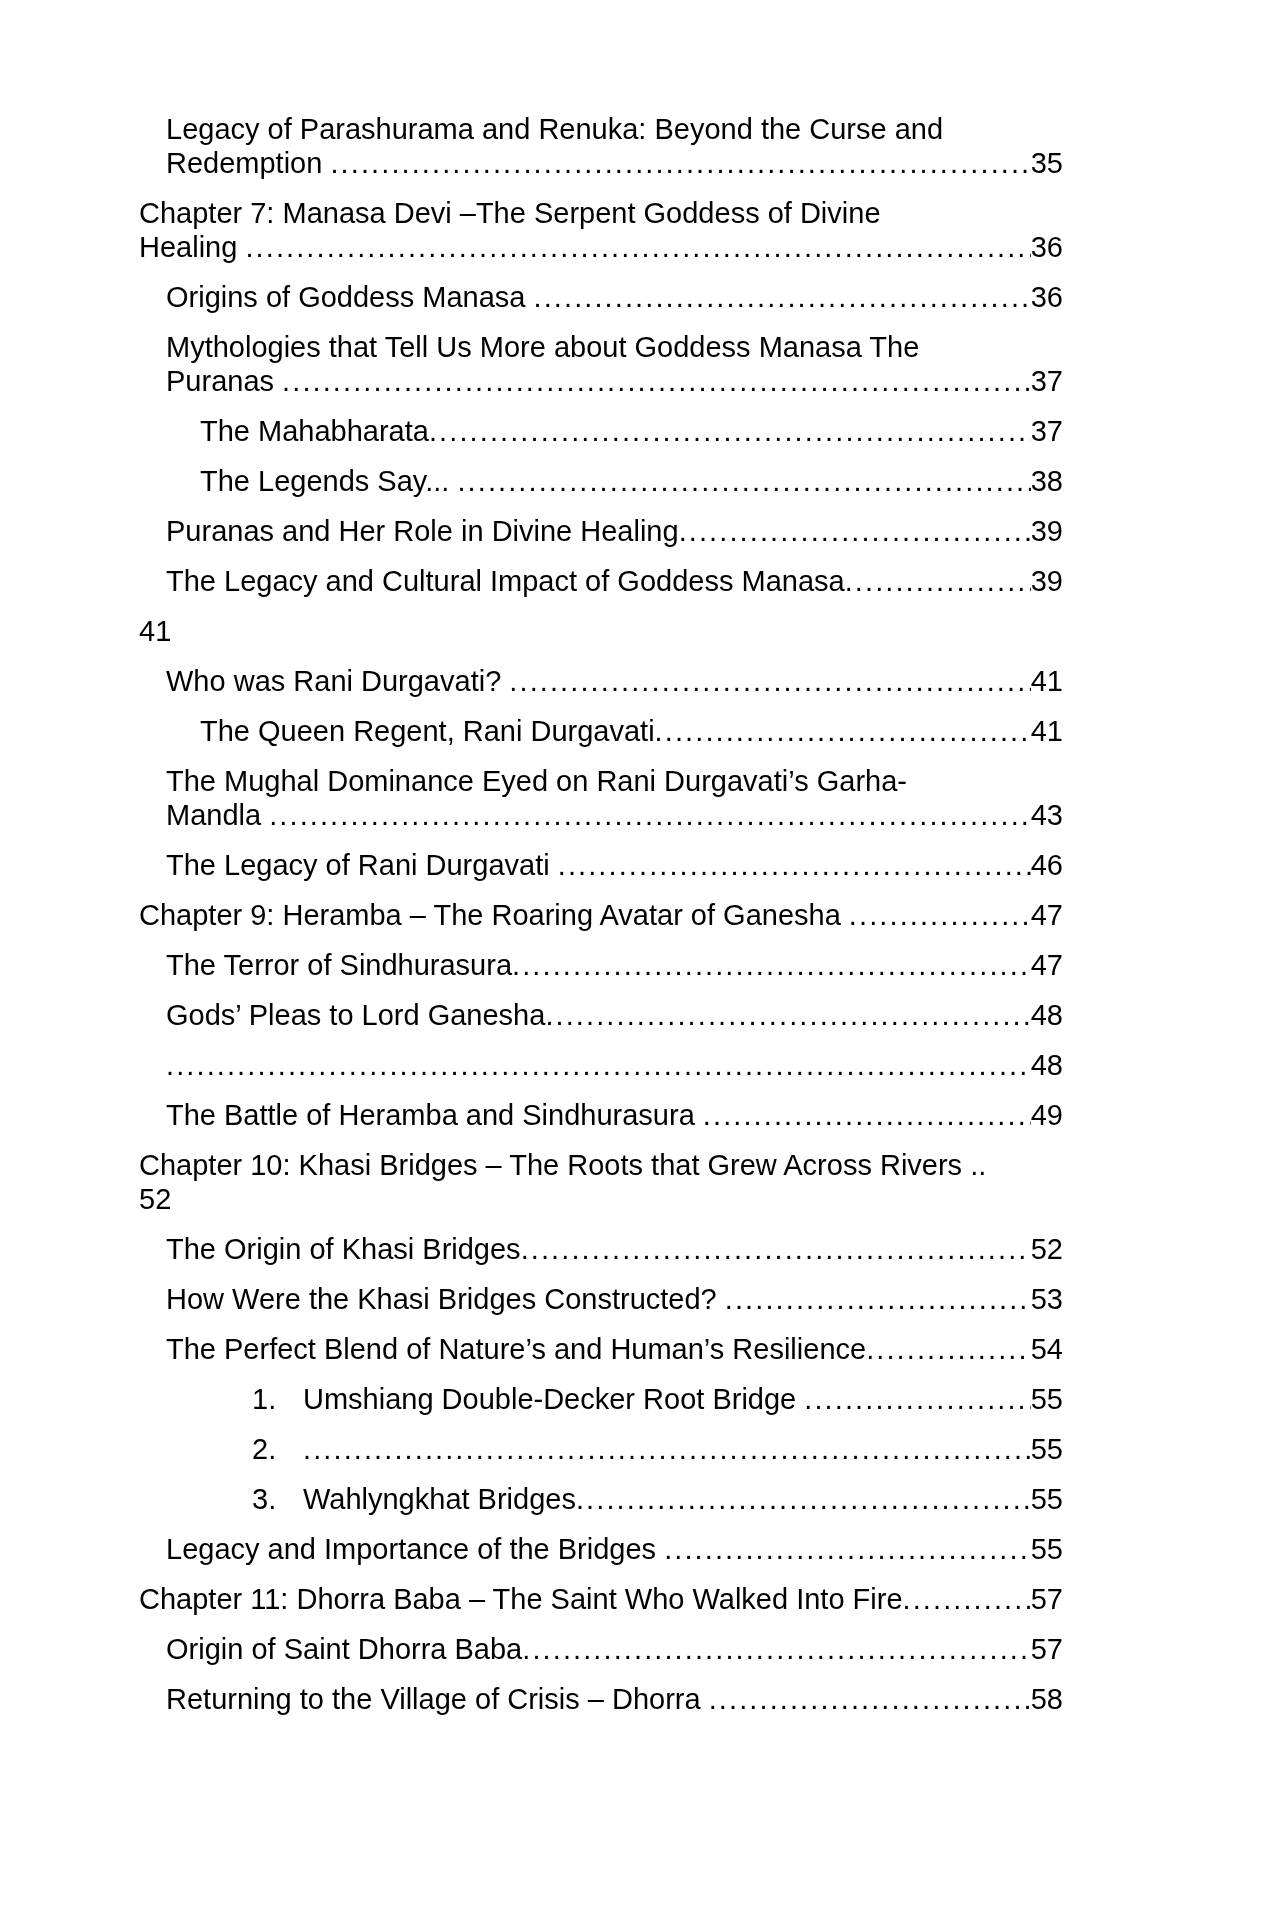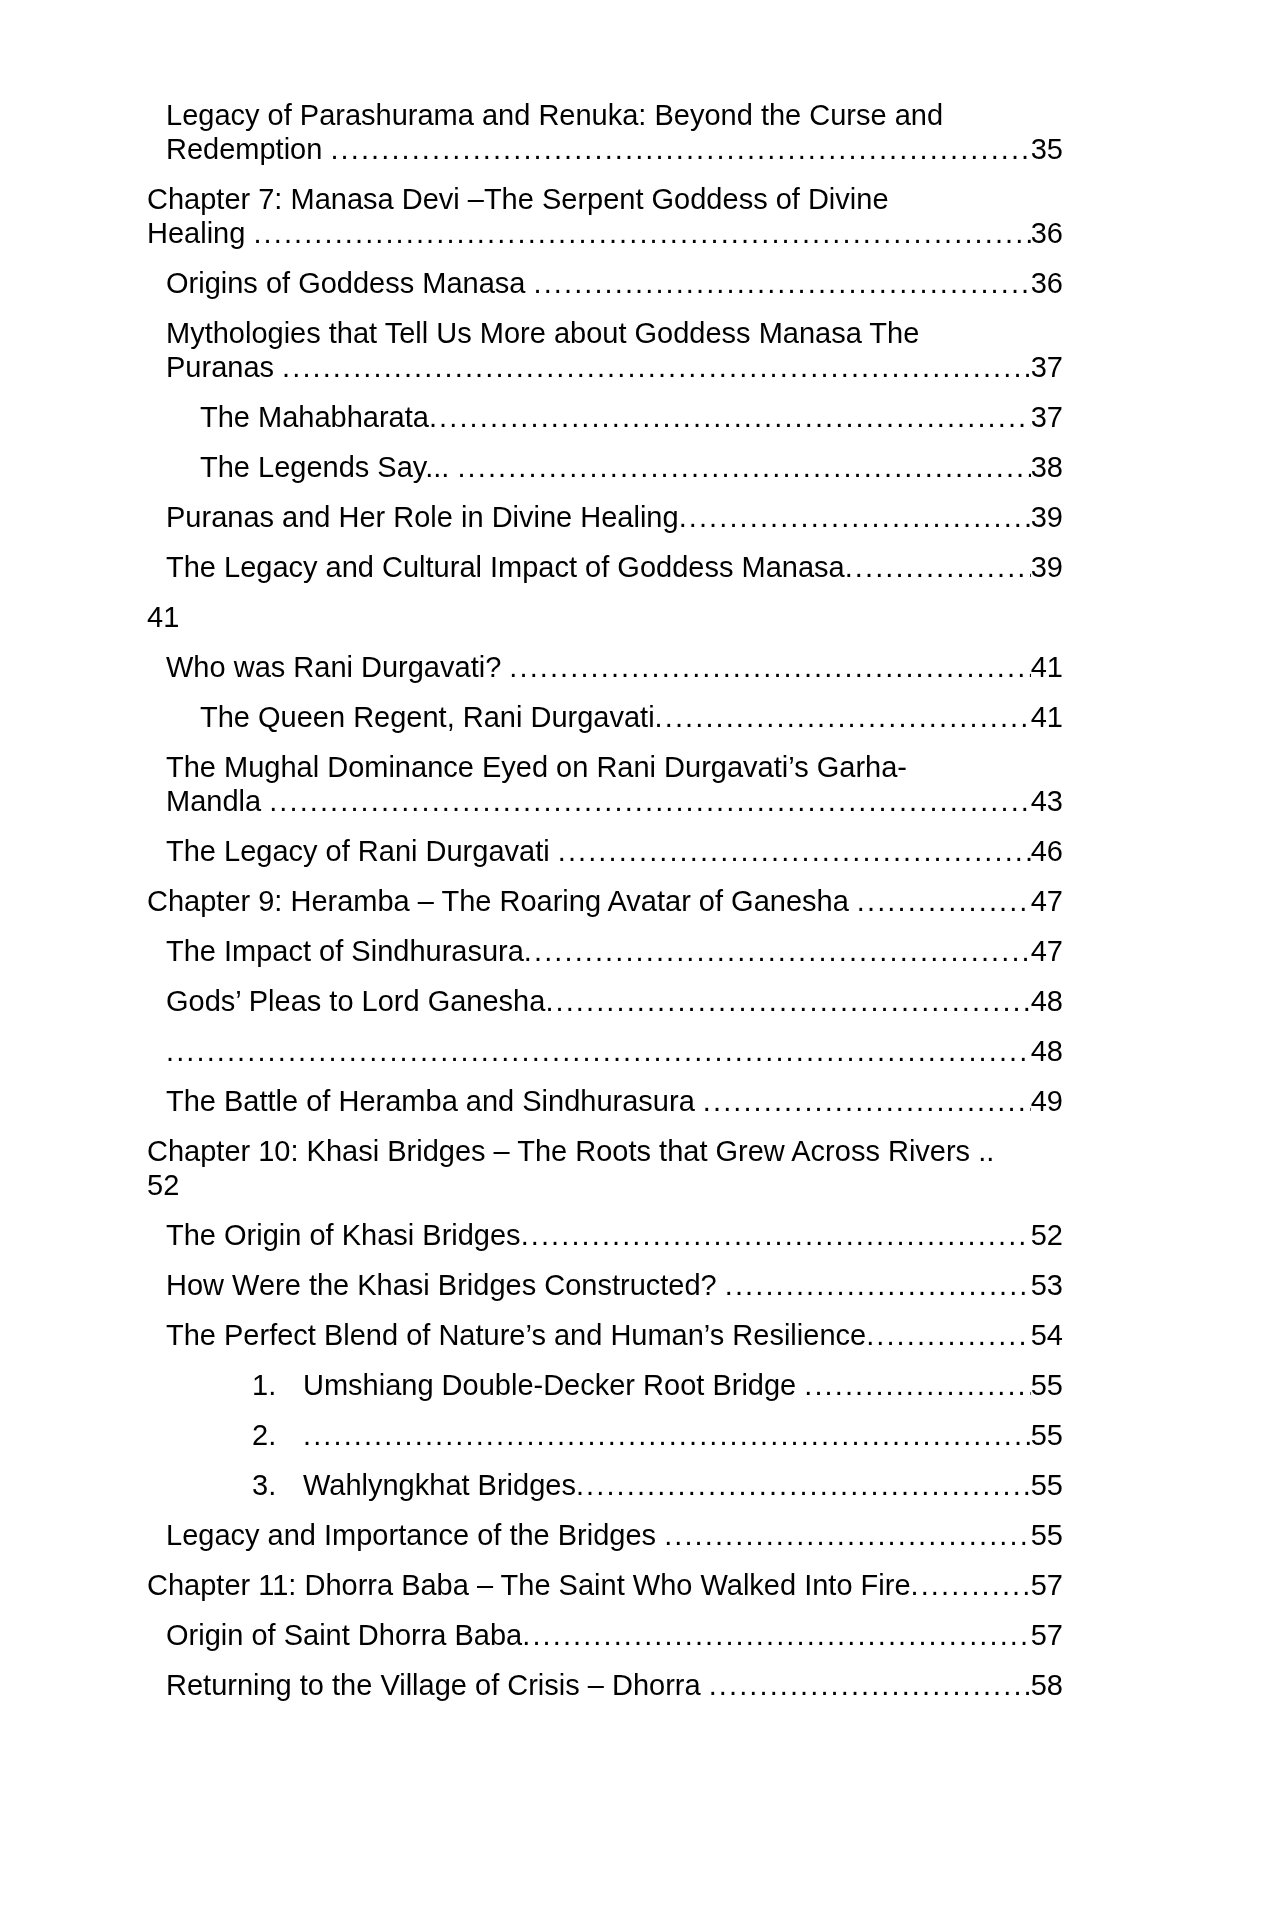--- a/index.html
+++ b/index.html
@@ -19,22 +19,22 @@
     width: 1275px;
     height: 1913px;
     padding: 98px 212px 0 139px;
     background: #ffffff;
   }
   .entry {
     font-size: 29px;
     line-height: 34px;
     margin-bottom: 16px;
   }
-  .lvl0 { margin-left: 8px; }
-  .lvl1 { margin-left: 27px; }
+  .lvl0 { margin-left: 0; }
+  .lvl1 { margin-left: 27px; margin-top: 14px; }
   .lvl2 { margin-left: 61px; }
   .lvl3 { margin-left: 113px; }
   .pre {
     white-space: pre;
   }
   .dotline {
     display: flex;
     align-items: baseline;
     justify-content: space-between;
   }
@@ -158,21 +158,21 @@
       </div>
       <div class="entry lvl0">
         <div class="dotline">
           <span class="txt">Chapter 9: Heramba – The Roaring Avatar of Ganesha </span>
           <span class="dots">............................................................................................................................................................................................................................</span>
           <span class="pg">47</span>
         </div>
       </div>
       <div class="entry lvl1">
         <div class="dotline">
-          <span class="txt">The Impact of Sindhurasura</span>
+          <span class="txt">The Terror of Sindhurasura</span>
           <span class="dots">............................................................................................................................................................................................................................</span>
           <span class="pg">47</span>
         </div>
       </div>
       <div class="entry lvl1">
         <div class="dotline">
           <span class="txt">Gods’ Pleas to Lord Ganesha</span>
           <span class="dots">............................................................................................................................................................................................................................</span>
           <span class="pg">48</span>
         </div>

